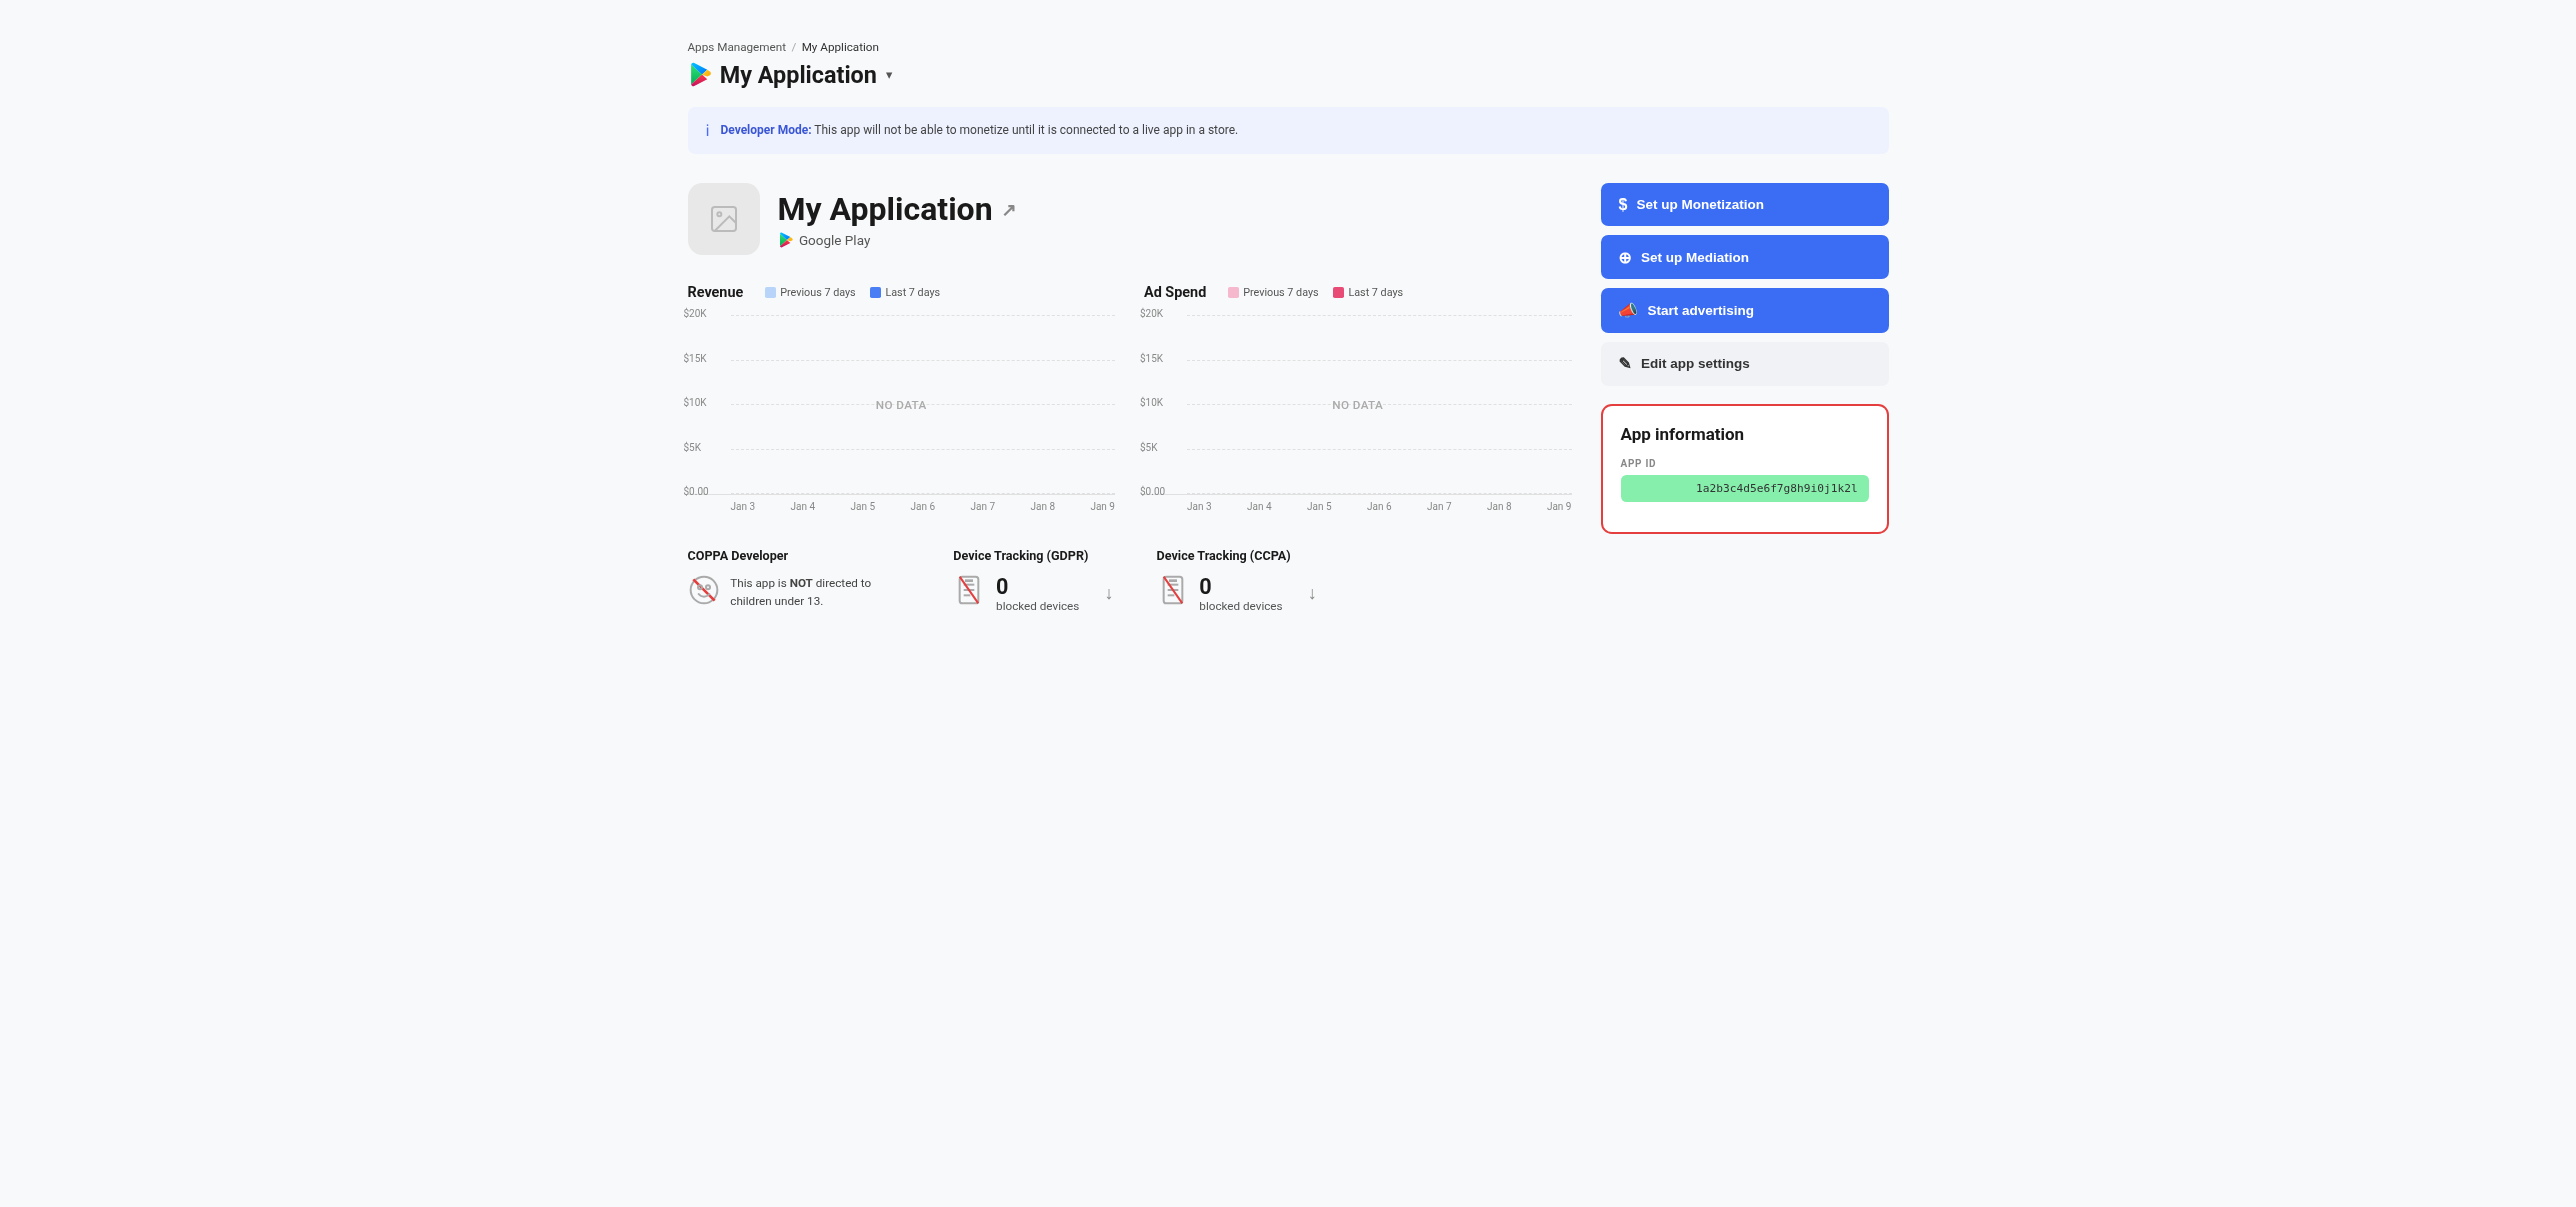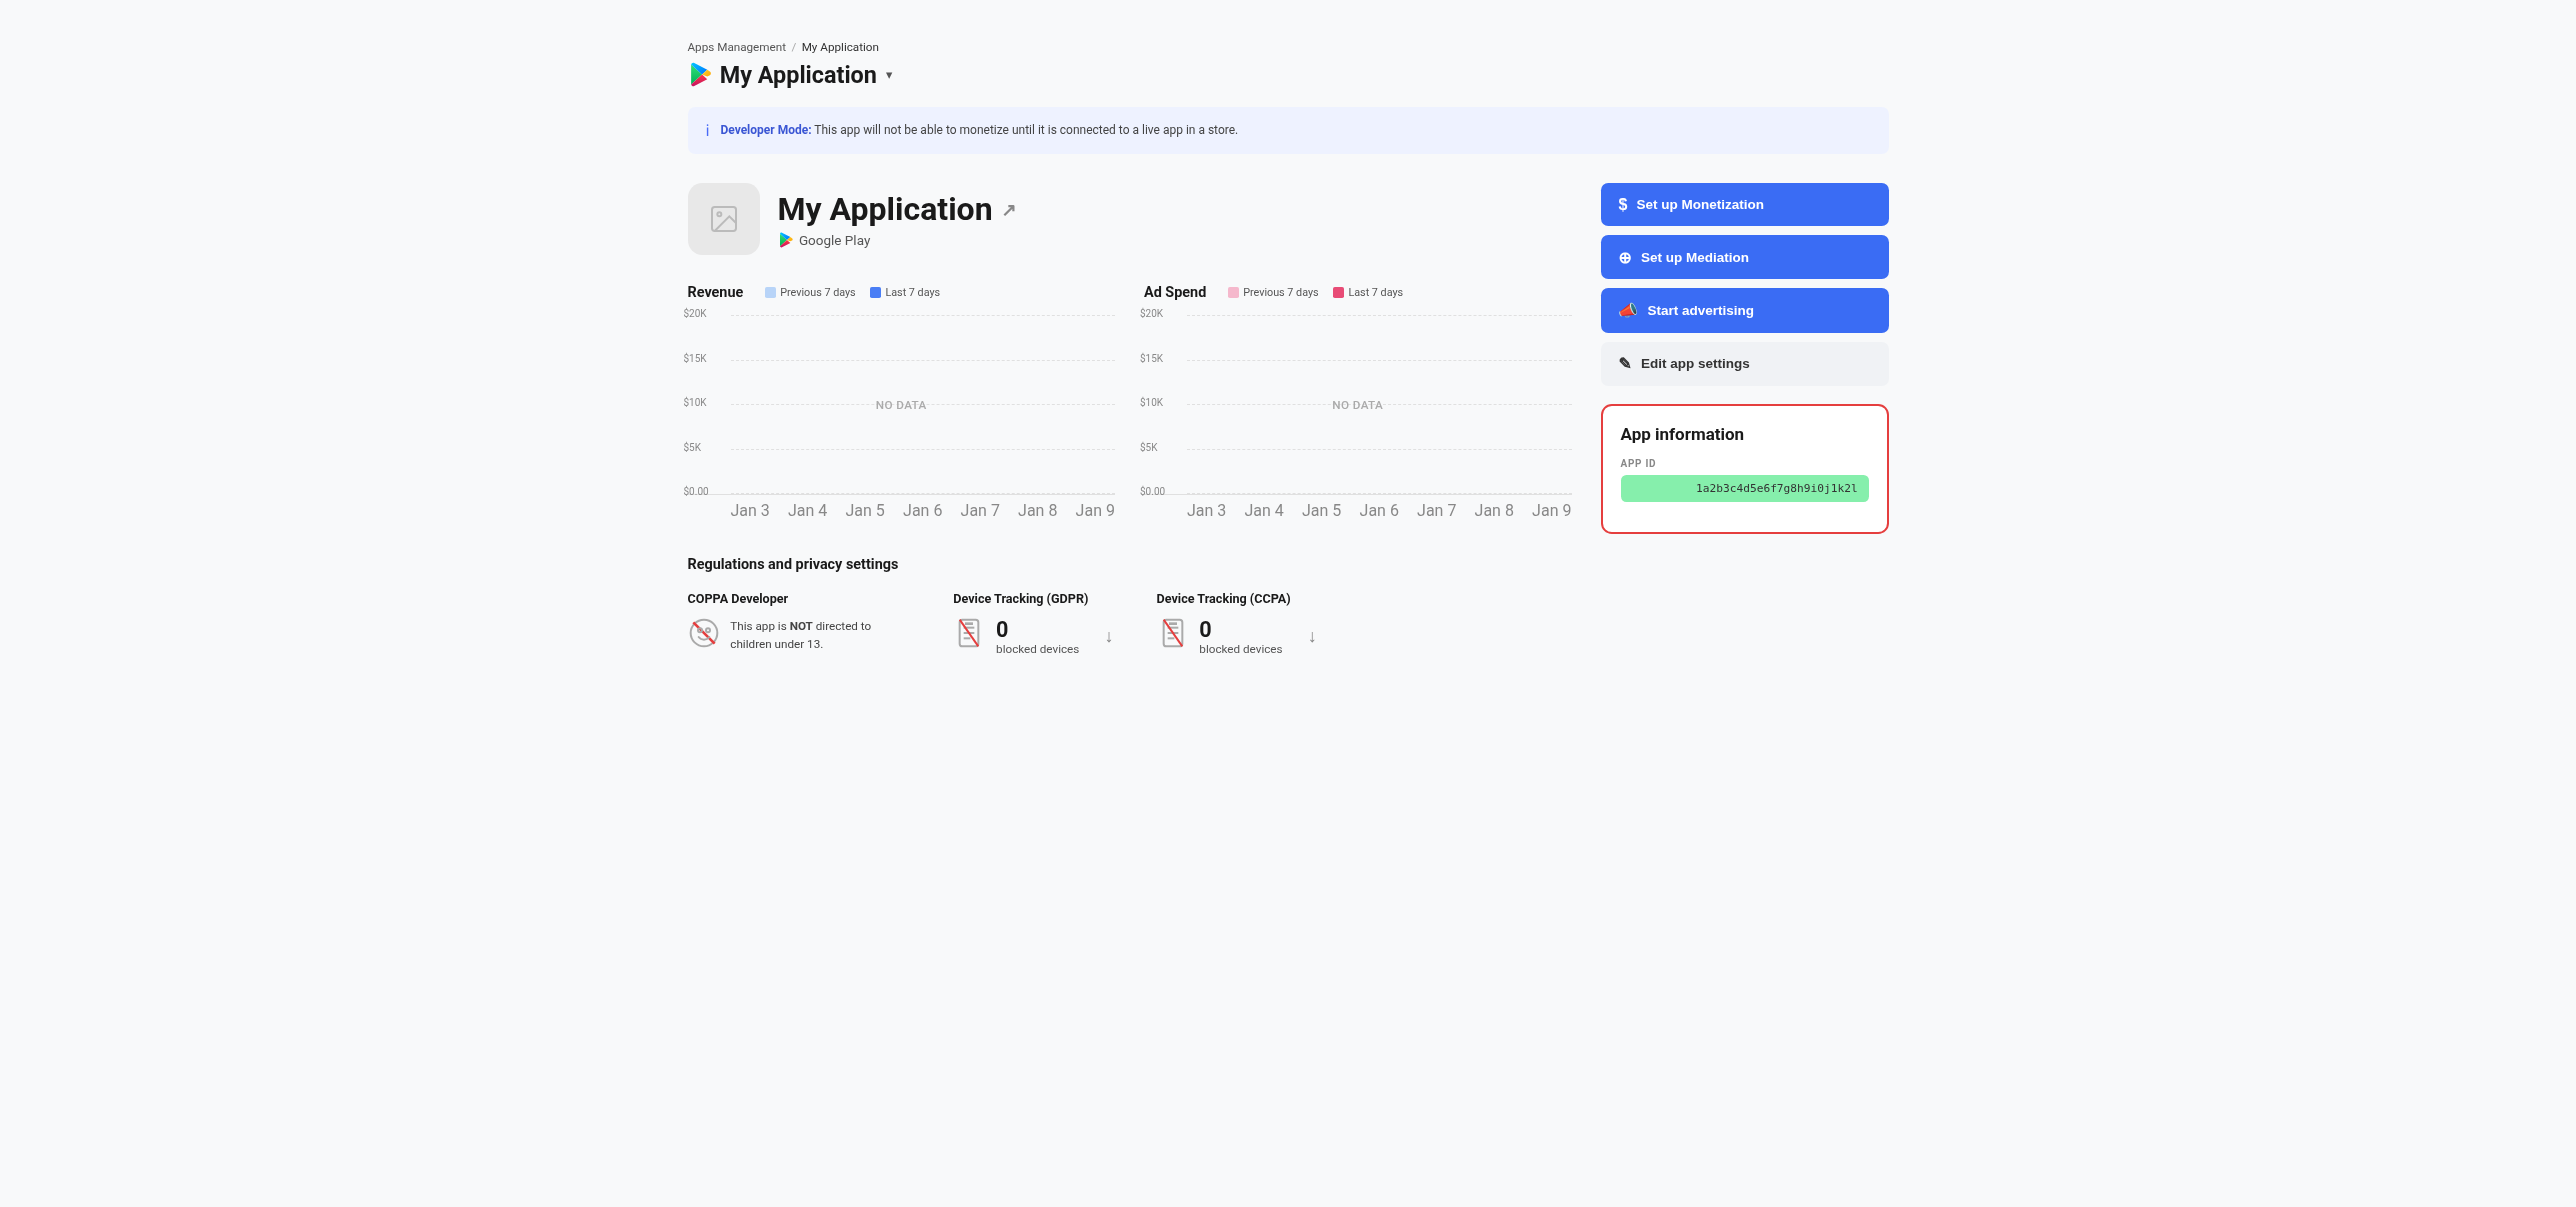--- a/index.html
+++ b/index.html
@@ -48,21 +48,21 @@
     .legend-dot.prev-revenue { background: #b8d4f8; }
     .legend-dot.last-revenue { background: #4a7ef5; }
     .legend-dot.prev-spend { background: #f5b8cc; }
     .legend-dot.last-spend { background: #e84c76; }
 
     .chart-area { position: relative; height: 180px; border-bottom: 0.9px solid #e0e0e0; }
     .chart-grid-lines { position: absolute; top: 0; left: 43px; right: 0; height: 100%; display: flex; flex-direction: column; justify-content: space-between; }
     .grid-line { border-top: 0.9px dashed #e0e0e0; position: relative; }
     .grid-label { position: absolute; left: -47px; top: -8px; font-size: 10px; color: #888; }
     .no-data-label { position: absolute; top: 50%; left: 50%; transform: translate(-50%, -50%); font-size: 11.7px; color: #aaa; font-weight: 500; letter-spacing: 0.4px; }
-    .chart-x-axis { display: flex; justify-content: space-between; padding: 5.4px 0 0 43px; font-size: 16px; color: #888; }
+    .chart-x-axis { display: flex; justify-content: space-between; padding: 5.4px 0 0 43px; font-size: 10px; color: #888; }
 
     
     .regulations-section { }
     .section-title { font-size: 14.4px; font-weight: 700; color: #1a1a1a; margin-bottom: 18px; }
     .reg-cards-row { display: flex; gap: 43px; }
     .reg-card { display: flex; flex-direction: column; gap: 10.8px; }
     .reg-card-title { font-size: 12.6px; font-weight: 700; color: #1a1a1a; }
     .reg-card-content { display: flex; align-items: center; gap: 10.8px; }
     .reg-icon { font-size: 25px; color: #999; }
     .reg-desc { font-size: 11.7px; color: #444; max-width: 180px; line-height: 1.5; }
@@ -263,21 +263,20 @@
             <span>Jan 5</span>
             <span>Jan 6</span>
             <span>Jan 7</span>
             <span>Jan 8</span>
             <span>Jan 9</span>
           </div>
         </div>
       </div>
 
       <div class="regulations-section">
-        <h2 class="section-title">Regulations and privacy settings</h2>
         <div class="reg-cards-row">
 
           <div class="reg-card">
             <div class="reg-card-title">COPPA Developer</div>
             <div class="reg-card-content">
               <span class="reg-icon">
                 <svg width="32" height="32" viewBox="0 0 24 24" fill="none" stroke="#aaa" stroke-width="1.5">
                   <path d="M12 2C6.5 2 2 6.5 2 12s4.5 10 10 10 10-4.5 10-10S17.5 2 12 2z"></path>
                   <line x1="4" y1="4" x2="20" y2="20" stroke="#e53e3e" stroke-width="2"></line>
                   <circle cx="9" cy="10" r="1.5"></circle>

